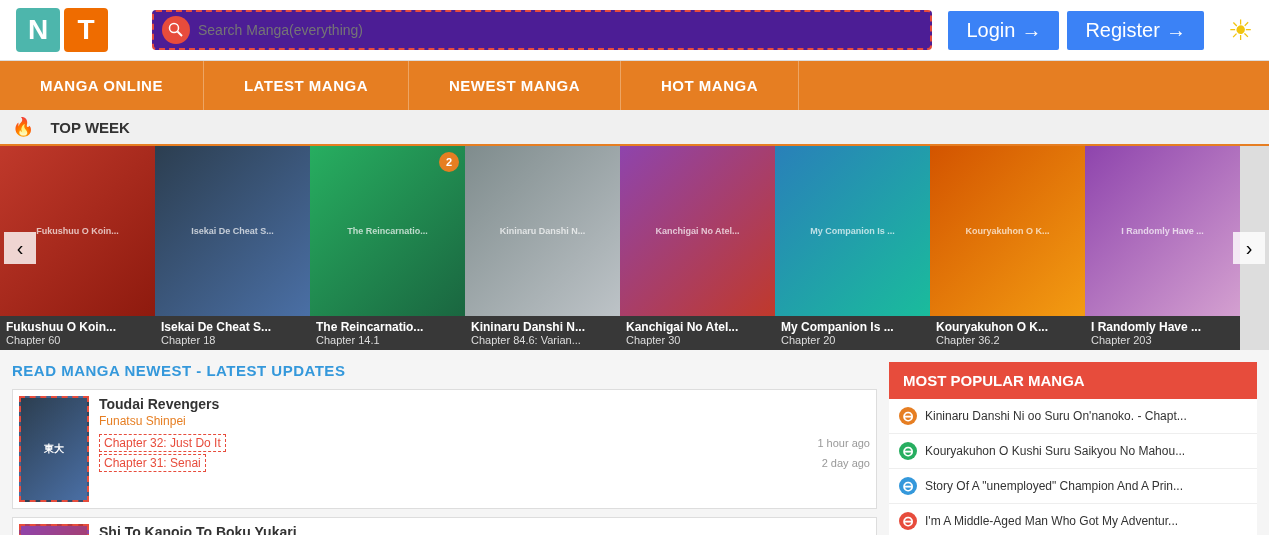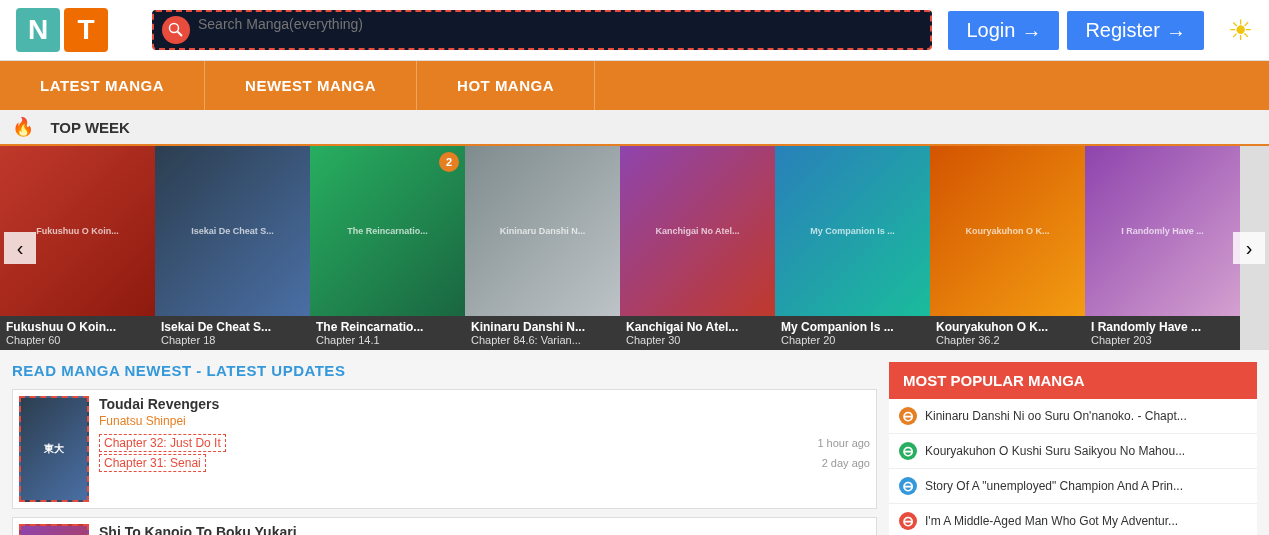--- a/index.html
+++ b/index.html
@@ -33,25 +33,25 @@
       color: #fff;
       font-size: 28px;
       font-weight: bold;
       width: 44px; height: 44px;
       display: flex; align-items: center; justify-content: center;
       border-radius: 4px;
     }
     .search-area {
       flex: 1;
       display: flex;
-      align-items: flex-start;
+      align-items: center;
       border: 2px dashed #e74c3c;
       border-radius: 4px;
       padding: 4px 8px;
-      background: #0f172a;
+      background: #4c1d95;
     }
     .search-icon-wrap {
       background: #e74c3c;
       border-radius: 50%;
       width: 28px; height: 28px;
       display: flex; align-items: center; justify-content: center;
       margin-right: 8px;
     }
     .search-input {
       border: none;
@@ -366,20 +366,21 @@
     <button class="header-btn">
       <span>Register</span>
       <span>→</span>
     </button>
   </div>
 
   <div class="sun-icon">☀</div>
 </div>
 
 <nav class="nav">
+  <a class="nav-item">MANGA ONLINE</a>
   <a class="nav-item">LATEST MANGA</a>
   <a class="nav-item">NEWEST MANGA</a>
   <a class="nav-item">HOT MANGA</a>
 </nav>
 
 <div class="top-week-bar">
   <span class="fire-icon">🔥</span>
   <span class="top-week-label">TOP WEEK</span>
 </div>
 

